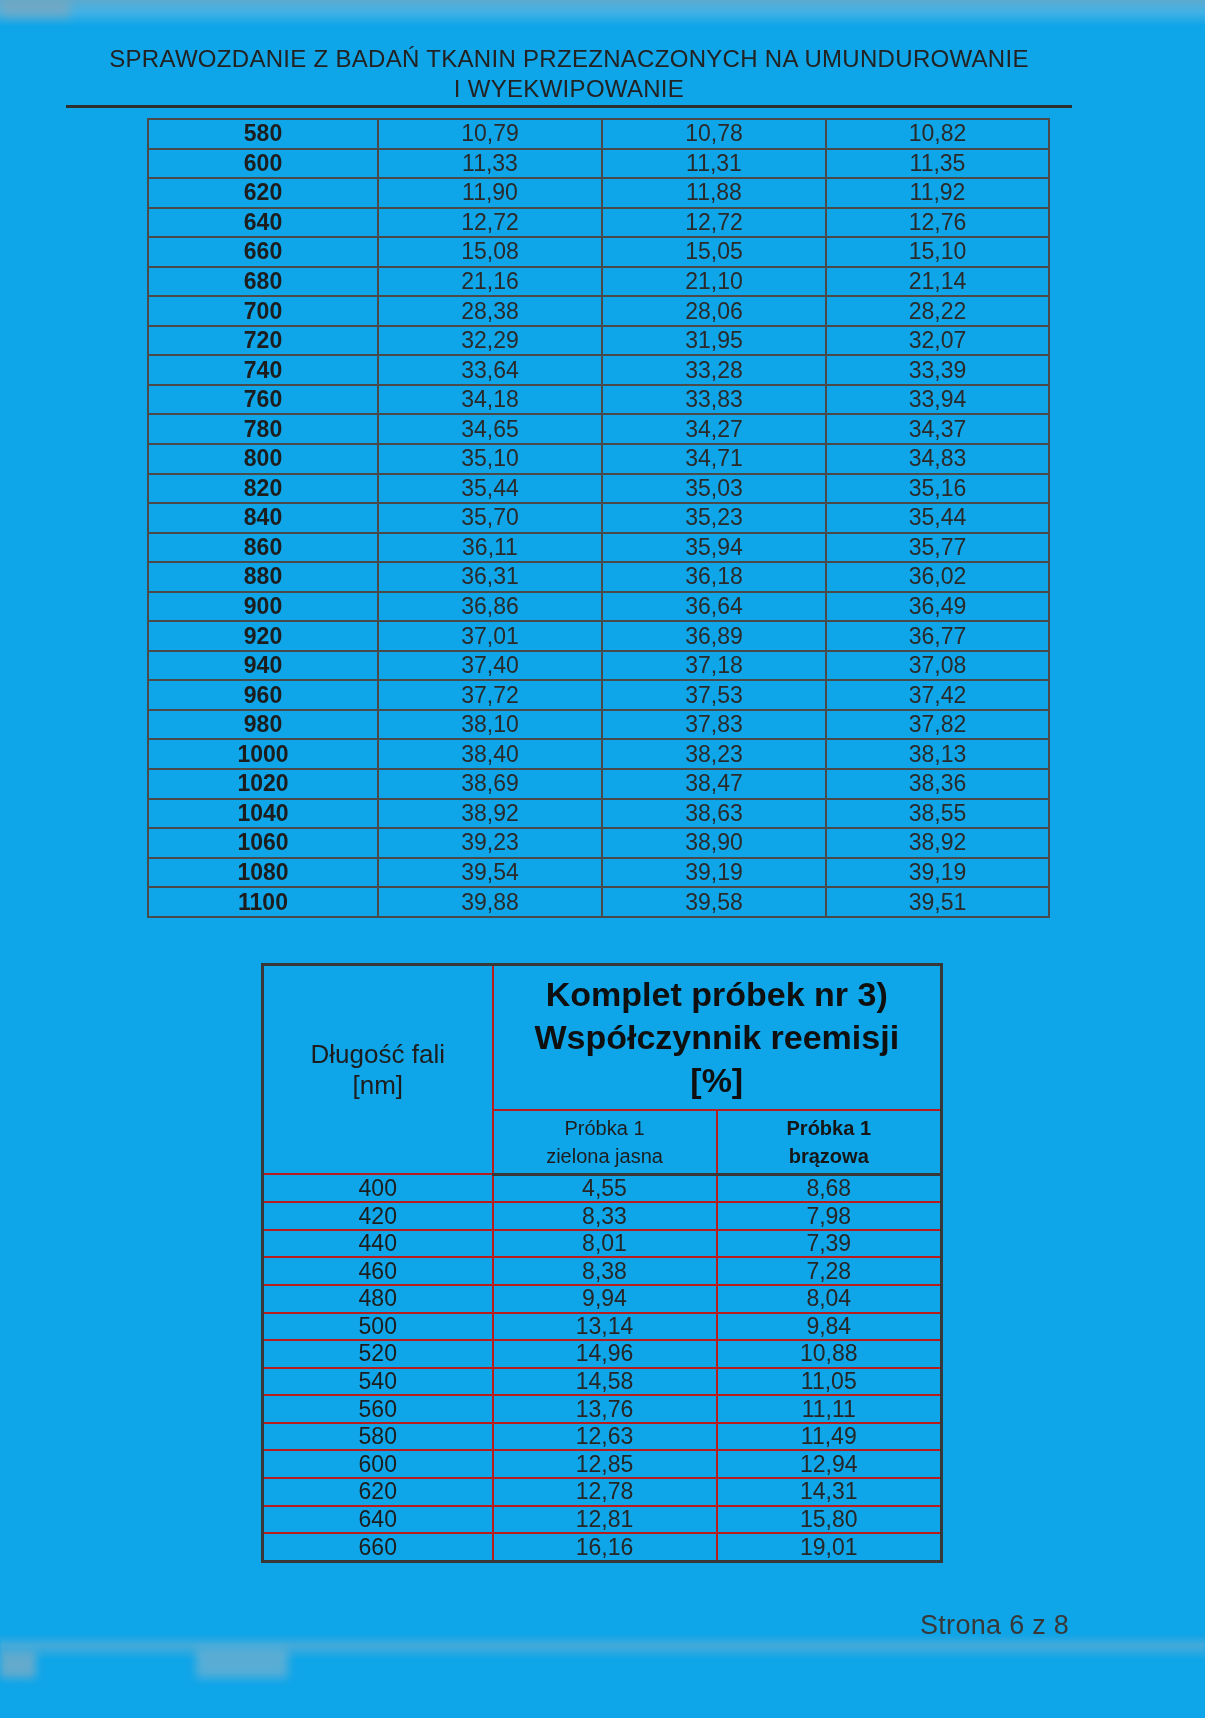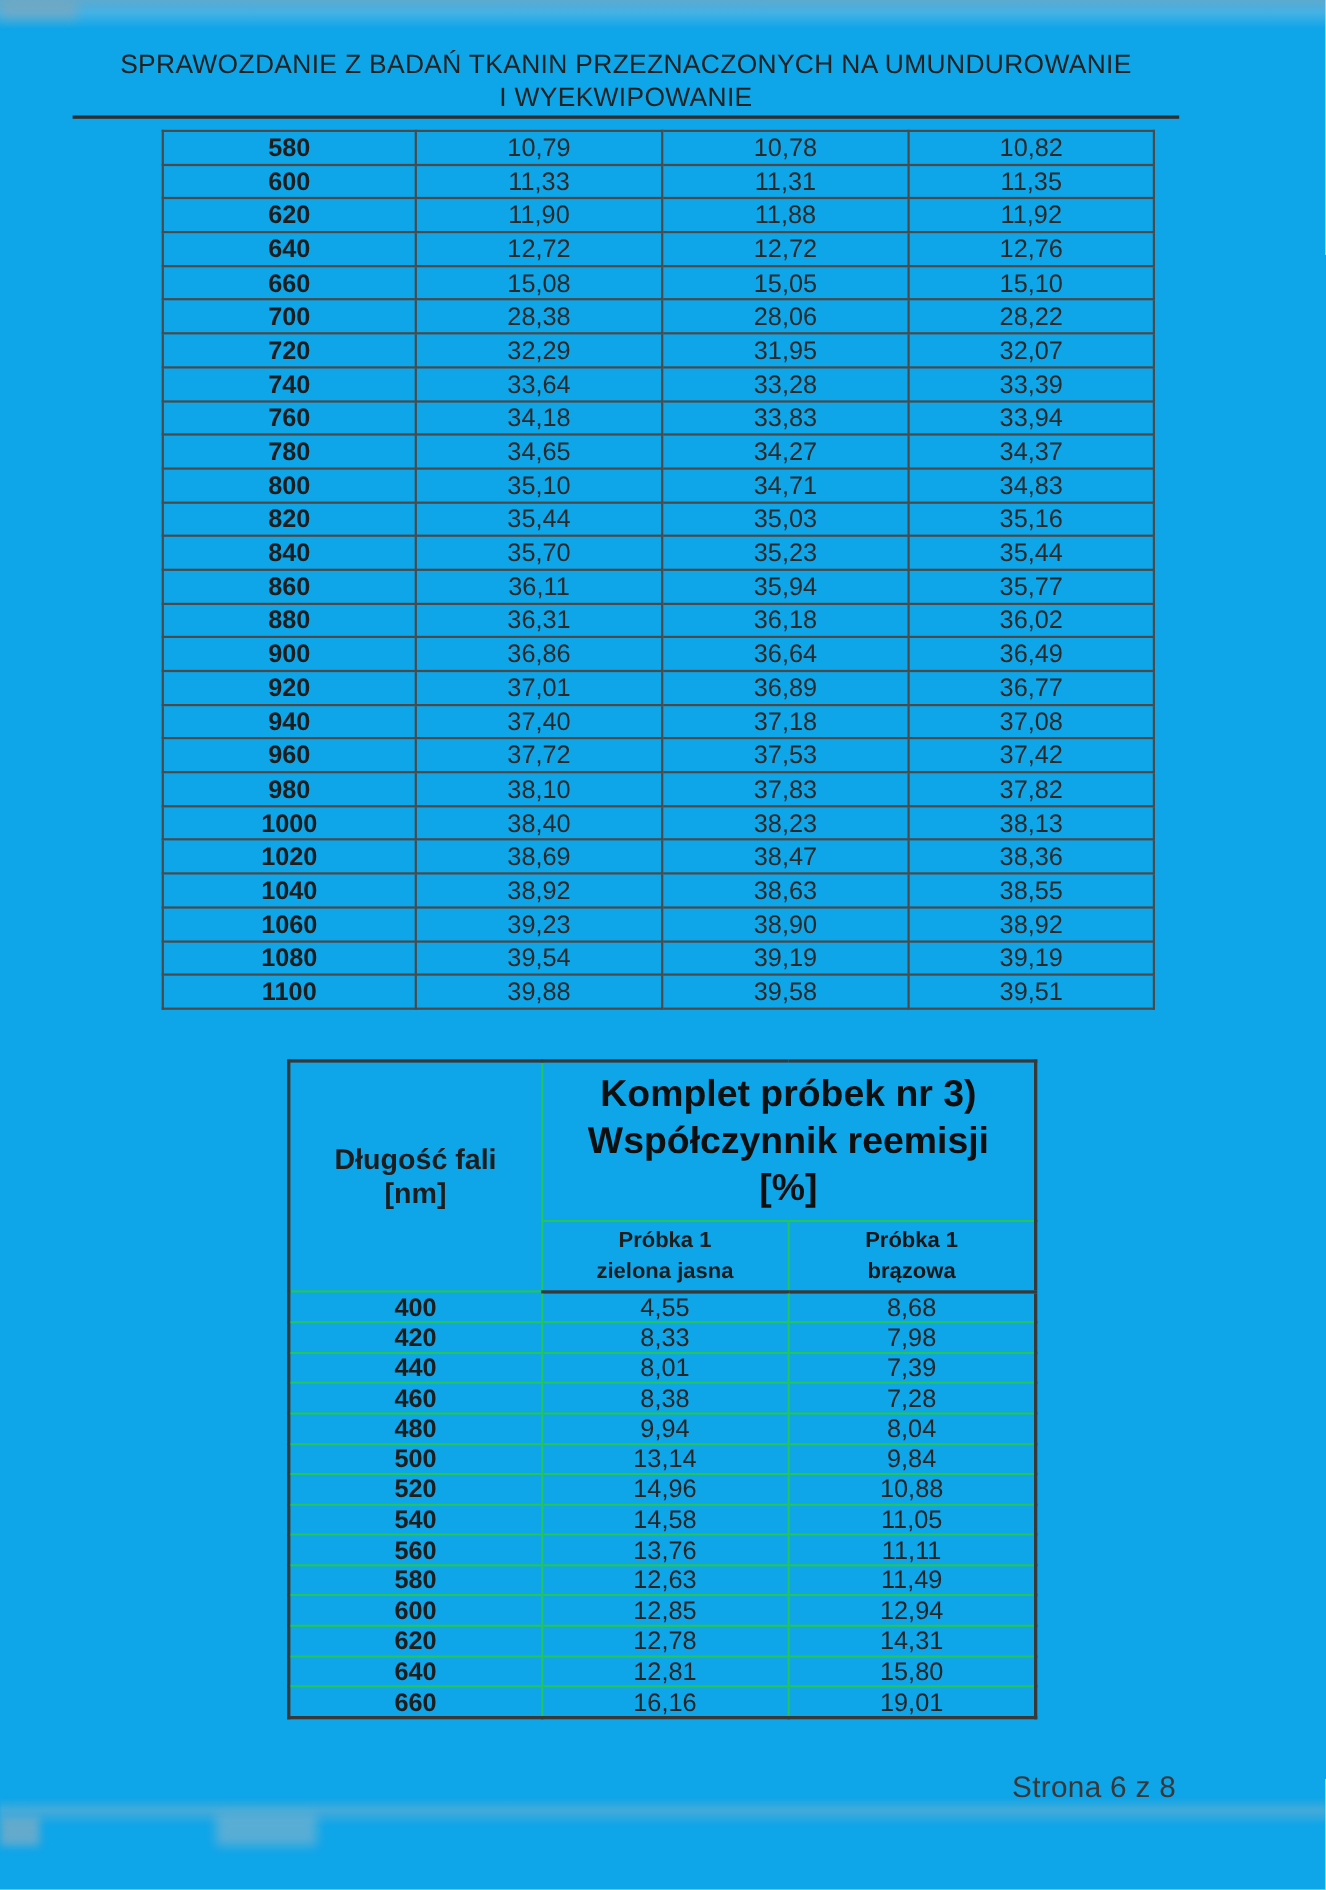--- a/index.html
+++ b/index.html
@@ -55,28 +55,28 @@
   .t1 td:first-child { font-weight:bold; color:#1d1d1d; }
 
   
   .t2 {
     position:absolute; left:261px; top:963px;
     width:679px; height:600px;
     font-size:23px;
     border:3px solid #383838;
   }
   .t2 td {
-    border:2px solid #22c55e;
+    border:2px solid #b91c1c;
     text-align:center; vertical-align:middle;
     padding:0; color:#262626; line-height:1;
   }
   .t2 .col1-head { font-weight:bold; font-size:26px; line-height:31px; color:#161616; }
   .t2 .main-head { font-weight:bold; font-size:34px; line-height:43px; height:128px; color:#0f0f0f; }
   .t2 .sub-head  { font-weight:bold; font-size:20px; line-height:28px; height:56px; border-bottom:3px solid #383838; color:#161616; }
-  .t2 tbody td:first-child { font-weight:bold; color:#1d1d1d; }
+  .t2 tbody td:first-child { font-weight:normal; color:#1d1d1d; }
 
   .footer {
     position:absolute; left:920px; top:1610px;
     font-size:27px; color:#383838; letter-spacing:0.3px;
   }
 </style>
 </head>
 <body>
 
 <div class="page">
@@ -123,20 +123,26 @@
           <td>640</td>
           <td>12,72</td>
           <td>12,72</td>
           <td>12,76</td>
         </tr>
         <tr>
           <td>660</td>
           <td>15,08</td>
           <td>15,05</td>
           <td>15,10</td>
+        </tr>
+        <tr>
+          <td>680</td>
+          <td>21,16</td>
+          <td>21,10</td>
+          <td>21,14</td>
         </tr>
         <tr>
           <td>700</td>
           <td>28,38</td>
           <td>28,06</td>
           <td>28,22</td>
         </tr>
         <tr>
           <td>720</td>
           <td>32,29</td>

